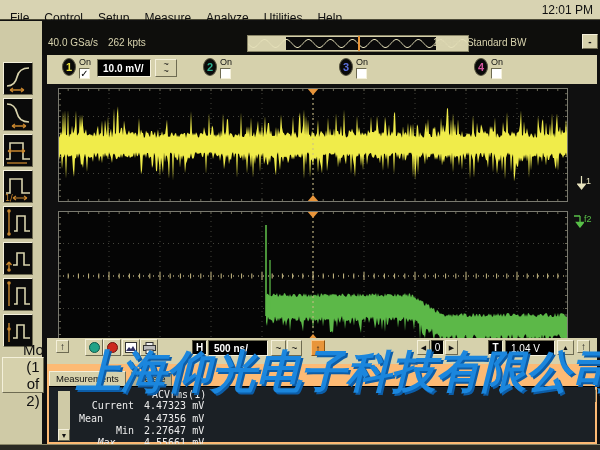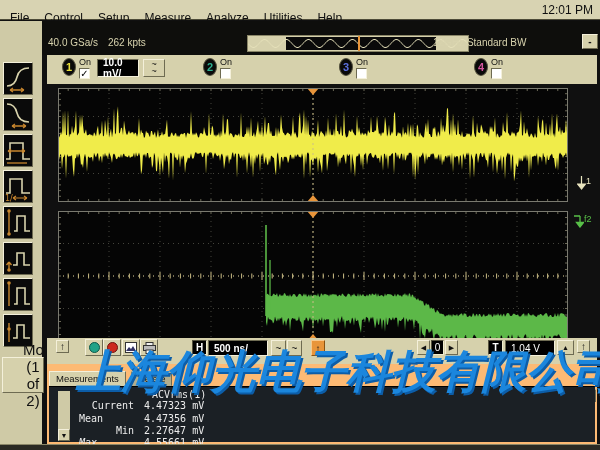--- a/index.html
+++ b/index.html
@@ -117,21 +117,21 @@
   </div>
 
   <div id="chanrow">
 
     <div class="chan" style="left:15px;">
       <div class="badge" style="color:#e8df3a;">1</div>
       <div class="onwrap">
         <span class="onlabel">On</span>
         <div class="checkbox">✓</div>
       </div>
-      <div class="blackbox sunken" style="position:relative; left:6px; top:1px; width:42px; height:18px; padding-left:5px; font-weight:bold;">10.0 mV/</div>
+      <div class="blackbox sunken" style="position:relative; left:6px; top:1px; width:54px; height:18px; padding-left:5px; font-weight:bold;">10.0 mV/</div>
       <div class="btn" style="position:relative; left:10px; top:1px; width:22px; height:18px; flex-direction:column; line-height:7px; font-size:9px;">
           <span>~</span>
           <span>~</span>
         </div>
     </div>
 
     <div class="chan" style="left:156px;">
       <div class="badge" style="color:#2fae8f;">2</div>
       <div class="onwrap">
         <span class="onlabel">On</span>
@@ -661,21 +661,21 @@
             <span style="font-size:7px;">▼</span>
           </div>
       </div>
       <div class="meastext" style="left:103px; top:2px;">ACVrms(1)</div>
       <div class="meastext" style="left:30px; top:13px; width:55px; text-align:right;">Current</div>
       <div class="meastext" style="left:95px; top:13px;">4.47323 mV</div>
       <div class="meastext" style="left:30px; top:26px; width:55px; text-align:left;">Mean</div>
       <div class="meastext" style="left:95px; top:26px;">4.47356 mV</div>
       <div class="meastext" style="left:30px; top:38px; width:55px; text-align:right;">Min</div>
       <div class="meastext" style="left:95px; top:38px;">2.27647 mV</div>
-      <div class="meastext" style="left:30px; top:50px; width:55px; text-align:left;font-style:italic;">Max</div>
+      <div class="meastext" style="left:30px; top:50px; width:55px; text-align:center;font-style:italic;">Max</div>
       <div class="meastext" style="left:95px; top:50px;">4.55661 mV</div>
     </div>
   </div>
 
   <div style="position:absolute; left:0; top:444px; width:600px; height:6px; background:#2a2a24; border-top:1px solid #8a8668;"></div>
 
   <div id="watermark">上海仰光电子科技有限公司</div>
 
 </div>
 

